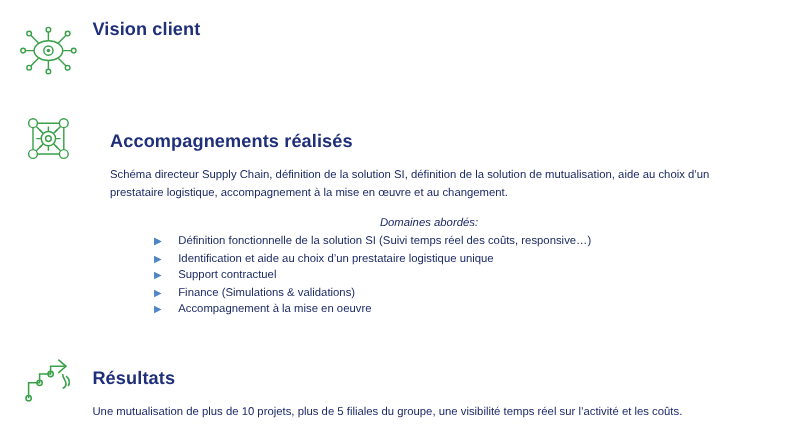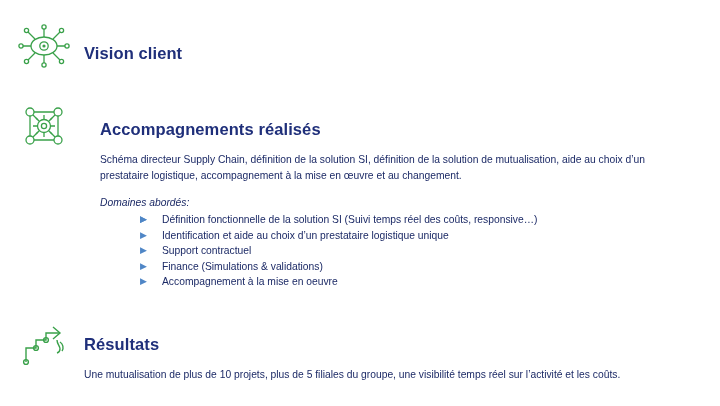--- a/index.html
+++ b/index.html
@@ -44,37 +44,38 @@
     width: 620px;
   }
 
   h2 {
     margin: 0;
     color: #1f2f7a;
     font-size: 16.5px;
     font-weight: bold;
     letter-spacing: 0.1px;
   }
-  .sec-vision { position: absolute; left: 0; top: 44px; width: 580px; }
+  .sec-vision { position: absolute; left: 0; top: 18px; width: 580px; }
   .sec-accomp { position: absolute; left: 16px; top: 120px; width: 580px; }
   .sec-result { position: absolute; left: 0; top: 335px; width: 600px; }
 
   .body-text {
     margin: 0;
     padding-top: 13px;
     color: #1c2a66;
     font-size: 10.3px;
     line-height: 15.5px;
   }
   .sub-label {
     margin: 0;
     padding-top: 14px;
     color: #1c2a66;
     font-size: 10.3px;
     font-style: italic;
+    text-align: center;
   }
   ul.bullets {
     margin: 4px 0 0 0;
     padding: 0;
     list-style: none;
   }
   ul.bullets li {
     position: relative;
     color: #1c2a66;
     font-size: 10.3px;

